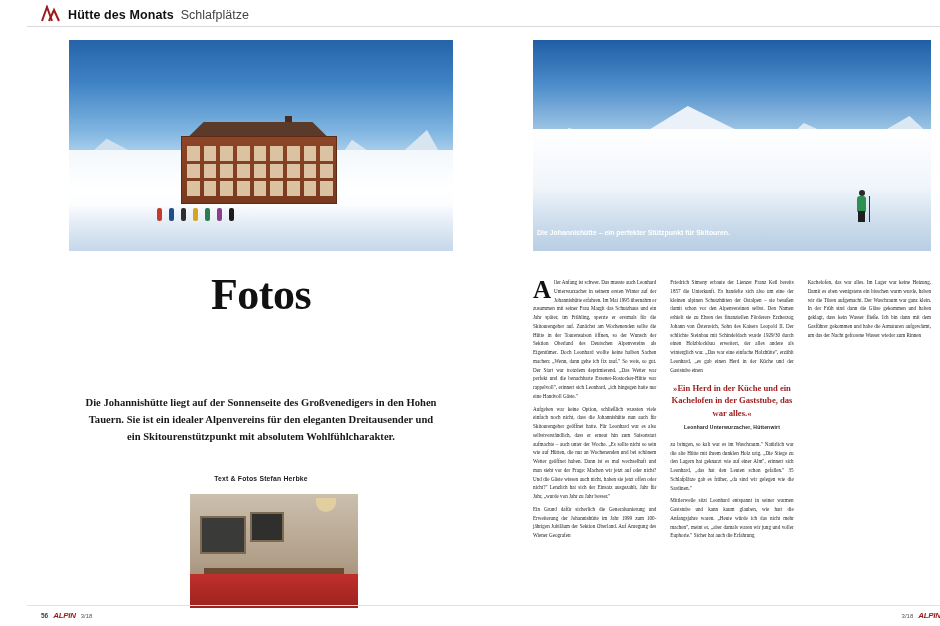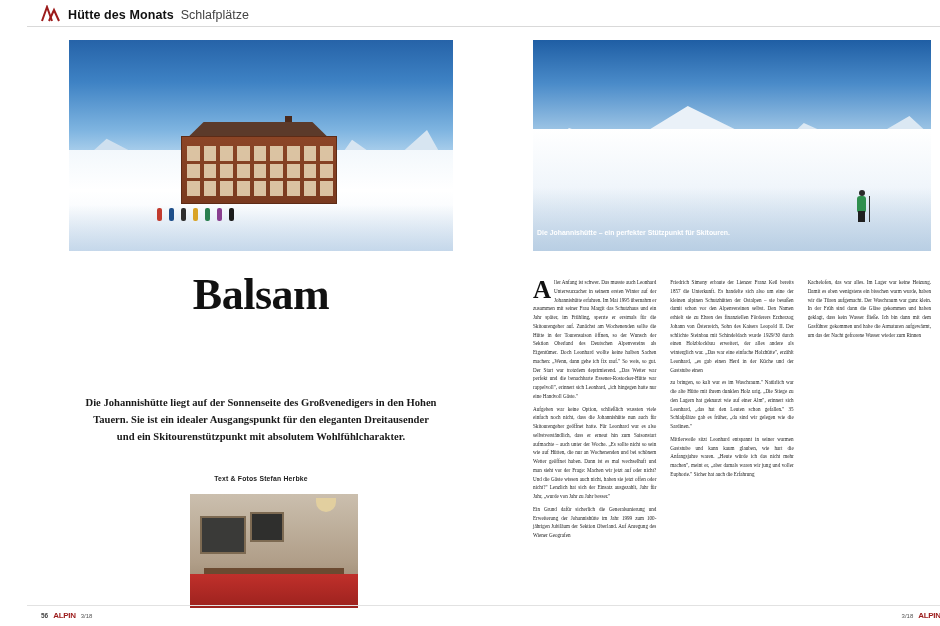--- a/index.html
+++ b/index.html
@@ -404,20 +404,21 @@
   .folio-right { right: 14px; }
   .folio-num {
     font-weight: bold;
     color: #444444;
     font-size: 6.5px;
   }
   .folio-logo {
     font-family: "Liberation Sans", sans-serif;
     font-weight: bold;
     font-size: 8px;
+    font-style: italic;
     color: #9c1b1b;
     letter-spacing: -0.3px;
   }
   .footer-rule {
     position: absolute;
     left: 0;
     bottom: 20px;
     width: 940px;
     height: 1px;
     background: #e2e2e2;
@@ -488,24 +489,24 @@
         <b style="background:#1f4f8a"></b>
         <b style="background:#2e2e2e"></b>
         <b style="background:#d9a326"></b>
         <b style="background:#2a7f4f"></b>
         <b style="background:#8a3f8f"></b>
         <b style="background:#1b1b1b"></b>
       </div>
     </div>
 
     <div class="headline">
-      <div>Balsam</div>
-    </div>
-
-    <div class="standfirst">Die Johannishütte liegt auf der Sonnenseite des Großvenedigers in den Hohen Tauern. Sie ist ein idealer Ausgangspunkt für den eleganten Dreitausender und ein Skitourenstützpunkt mit absolutem Wohlfühlcharakter.</div>
+      <div>Fotos</div>
+    </div>
+
+    <div class="standfirst">Die Johannishütte liegt auf der Sonnenseite des Großvenedigers in den Hohen Tauern. Sie ist ein idealer Alpenvereins für den eleganten Dreitausender und ein Skitourenstützpunkt mit absolutem Wohlfühlcharakter.</div>
 
     <div class="credit">Text &amp; Fotos  Stefan Herbke</div>
 
     <div class="photo-inside">
       <div class="inside-wall"></div>
       <div class="inside-lamp"></div>
       <div class="inside-board"></div>
       <div class="inside-board2"></div>
       <div class="inside-bench"></div>
       <div class="inside-table"></div>
@@ -539,20 +540,24 @@
     <div class="cols">
 
       <div class="col">
         <p class="dropcap-para">Aller Anfang ist schwer. Das musste auch Leonhard Unterwurzacher in seinem ersten Winter auf der Johannishütte erfahren. Im Mai 1995 übernahm er zusammen mit seiner Frau Margit das Schutzhaus und ein Jahr später, im Frühling, sperrte er erstmals für die Skitourengeher auf. Zunächst am Wochenenden sollte die Hütte in der Tourensaison öffnen, so der Wunsch der Sektion Oberland des Deutschen Alpenvereins als Eigentümer. Doch Leonhard wollte keine halben Sachen machen: „Wenn, dann gehe ich fix rauf." So weis, so gut. Der Start war trotzdem deprimierend. „Das Wetter war perfekt und die benachbarte Essener-Rostocker-Hütte war rappelvoll", erinnert sich Leonhard, „ich hingegen hatte nur eine Handvoll Gäste."</p>
         <p>Aufgeben war keine Option, schließlich wussten viele einfach noch nicht, dass die Johannishütte nun auch für Skitourengeher geöffnet hatte. Für Leonhard war es also selbstverständlich, dass er erneut hin zum Saisonstart aufmachte – auch unter der Woche. „Es sollte nicht so sein wie auf Hütten, die nur an Wochenenden und bei schönem Wetter geöffnet haben. Dann ist es mal wechselhaft und man sieht vor der Frage: Machen wir jetzt auf oder nicht? Und die Gäste wissen auch nicht, haben sie jetzt offen oder nicht?" Lenzlich hat sich der Einsatz ausgezahlt, Jahr für Jahr, „wurde von Jahr zu Jahr besser."</p>
         <p>Ein Grund dafür sicherlich die Generalsanierung und Erweiterung der Johannishütte im Jahr 1999 zum 100-jährigen Jubiläum der Sektion Oberland. Auf Anregung des Wiener Geografen</p>
       </div>
 
       <div class="col">
         <p>Friedrich Simony erbaute der Lienzer Franz Keil bereits 1857 die Unterkunft. Es handelte sich also um eine der kleinen alpinen Schutzhütten der Ostalpen – sie besaßen damit schon vor den Alpenvereinen selbst. Den Namen erhielt sie zu Ehren des finanziellen Förderers Erzherzog Johann von Österreich, Sohn des Kaisers Leopold II. Der schlichte Steinbau mit Schindeldach wurde 1929/30 durch einen Holzblockbau erweitert, der alles andere als winterglich war. „Das war eine einfache Holzhütte", erzählt Leonhard, „es gab einen Herd in der Küche und der Gaststube einen</p>
+        <div class="pullquote">
+          <span class="mark">»</span><span>Ein Herd in der Küche und ein Kachelofen in der Gaststube, das war alles.</span><span class="mark">«</span>
+          <div class="pullquote-attr">Leonhard Unterwurzacher, Hüttenwirt</div>
+        </div>
         <p>zu bringen, so kalt war es im Waschraum." Natürlich war die alte Hütte mit ihrem dunklen Holz urig. „Die Stiege zu den Lagern hat geknarzt wie auf einer Alm", erinnert sich Leonhard, „das hat den Leuten schon gefallen." 35 Schlafplätze gab es früher, „da sind wir gelegen wie die Sardinen."</p>
         <p>Mittlerweile sitzt Leonhard entspannt in seiner warmen Gaststube und kann kaum glauben, wie hart die Anfangsjahre waren. „Heute würde ich das nicht mehr machen", meint er, „aber damals waren wir jung und voller Euphorie." Sicher hat auch die Erfahrung</p>
       </div>
 
       <div class="col">
         <p>Kachelofen, das war alles. Im Lager war keine Heizung. Damit es oben wenigstens ein bisschen warm wurde, haben wir die Türen aufgemacht. Der Waschraum war ganz klein. In der Früh sind dann die Gläse gekommen und haben geklagt, dass kein Wasser fließe. Ich bin dann mit dem Gasführer gekommen und habe die Armaturen aufgewärmt, um das der Nacht gefrorene Wasser wieder zum Rinnen</p>
       </div>
     </div>
 
     <div class="folio folio-right">

